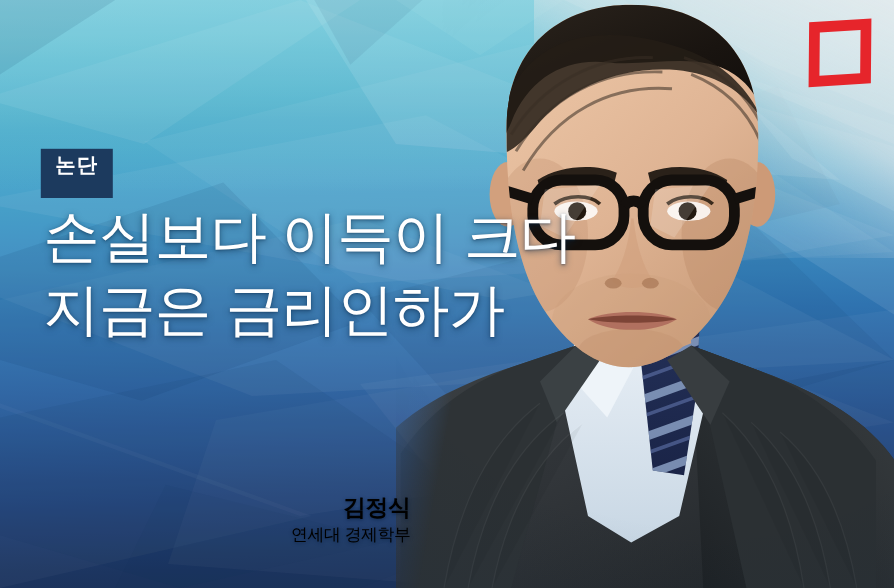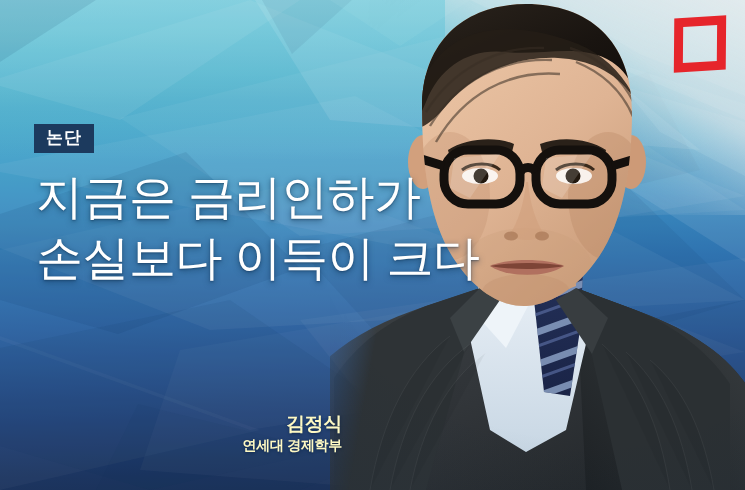--- a/index.html
+++ b/index.html
@@ -52,21 +52,21 @@
   }
   #logo .frame{
     position:absolute;inset:0;
     border:9px solid #e6252b;
     background:rgba(255,255,255,.06);
   }
 
   
   #badge{
     position:absolute;left:34px;top:124px;
-    padding:5px 12px 7px;
+    padding:5px 12px 19px;
     background:#1c3a5e;
     color:#fff;
     font-size:17px;font-weight:bold;letter-spacing:1px;line-height:1;
   }
 
   
   #headline{
     position:absolute;left:36px;top:166px;width:470px;
     color:#ffffff;
     font-size:47px;
@@ -74,25 +74,25 @@
     line-height:1.30;
     letter-spacing:-0.5px;
     text-shadow:0 2px 6px rgba(10,40,70,.55), 0 1px 2px rgba(10,40,70,.45);
     white-space:nowrap;
   }
   #headline .ln{display:block;}
 
   
   #byline{
     position:absolute;left:120px;top:412px;width:222px;
-    text-align:right;color:#fef9c3;
+    text-align:right;color:#000000;
     text-shadow:0 1px 3px rgba(5,25,55,.6);
   }
   #by-name{font-size:19px;font-weight:bold;line-height:1.25;letter-spacing:-0.3px;}
-  #by-org,#by-title{font-size:14px;font-weight:bold;line-height:1.42;letter-spacing:-0.3px;text-align:right;}
+  #by-org,#by-title{font-size:14px;font-weight:normal;line-height:1.42;letter-spacing:-0.3px;text-align:right;}
 
   
   #portrait{
     position:absolute;left:330px;top:0;width:415px;height:490px;
     overflow:hidden;
     -webkit-mask-image:linear-gradient(100deg,rgba(0,0,0,0) 0px,rgba(0,0,0,0) 34px,#000 104px,#000 100%);
             mask-image:linear-gradient(100deg,rgba(0,0,0,0) 0px,rgba(0,0,0,0) 34px,#000 104px,#000 100%);
   }
   #portrait svg{display:block;}
   #vignette{
@@ -300,22 +300,22 @@
     <div id="vignette"></div>
   </div>
 
   <div id="logo">
     <div class="frame"></div>
   </div>
 
   <div id="badge">논단</div>
 
   <div id="headline">
+    <span class="ln">손실보다 이득이 크다</span>
     <span class="ln">지금은 금리인하가</span>
-    <span class="ln">손실보다 이득이 크다</span>
   </div>
 
   <div id="byline">
     <div id="by-name">김정식</div>
     <div id="by-org">연세대 경제학부</div>
   </div>
 
 </div>
 
 </body></html>

